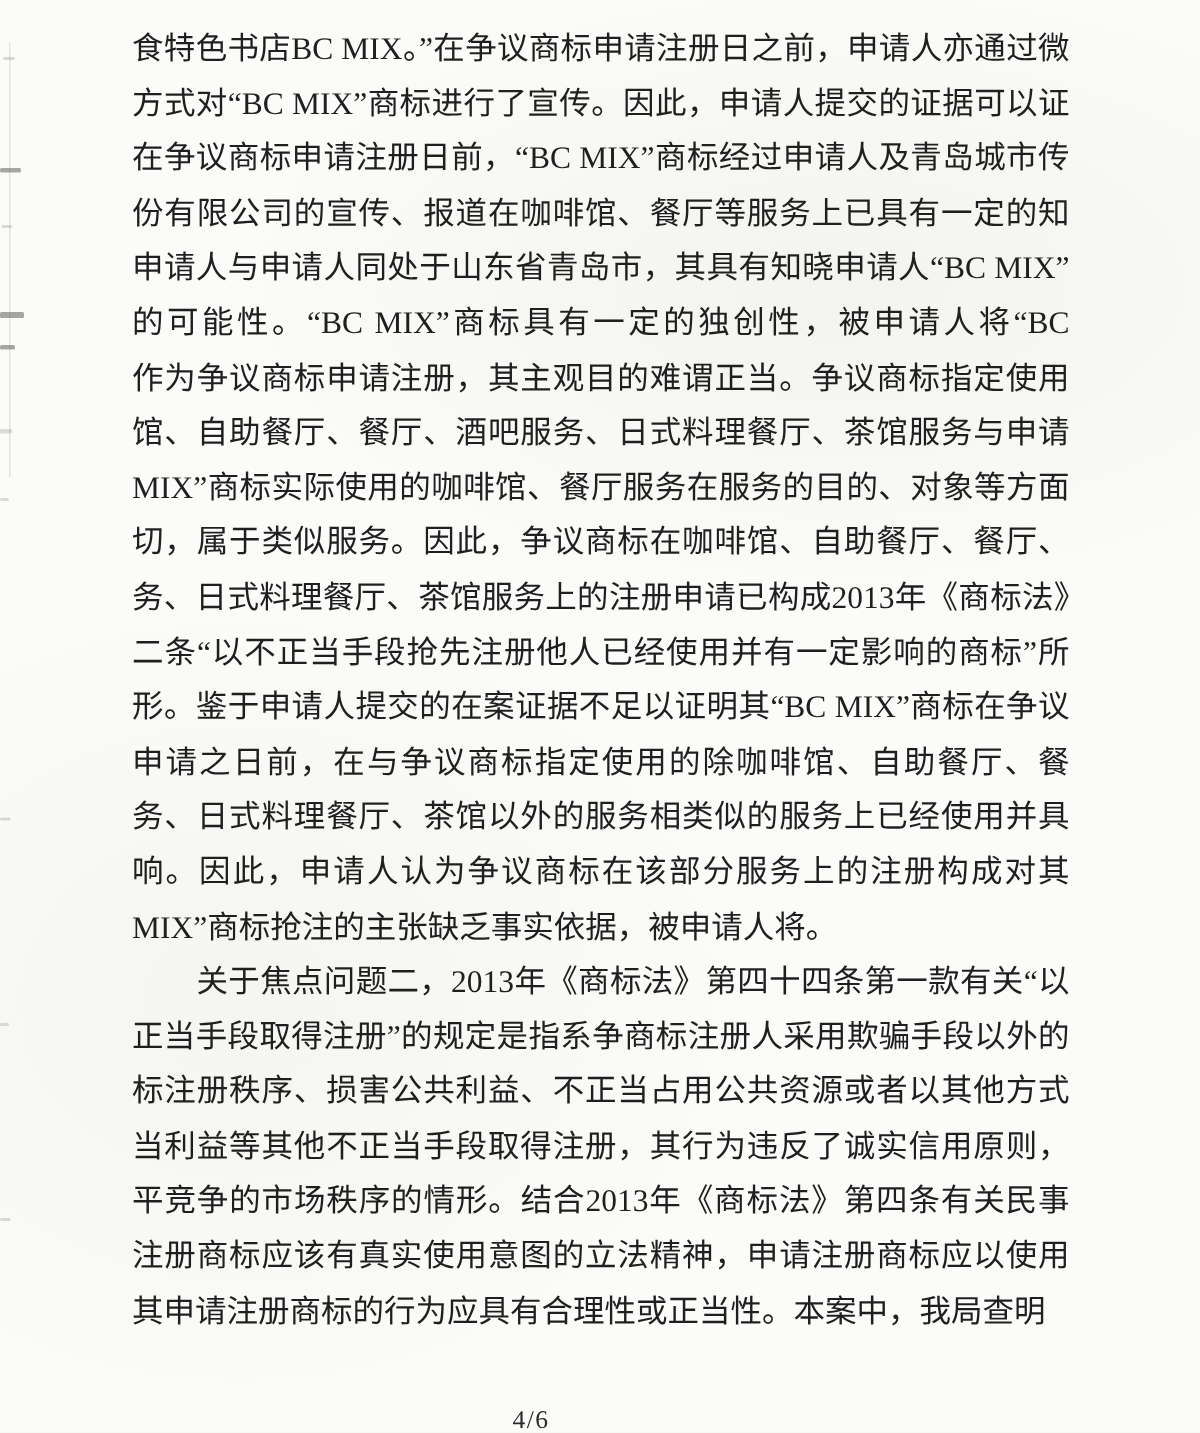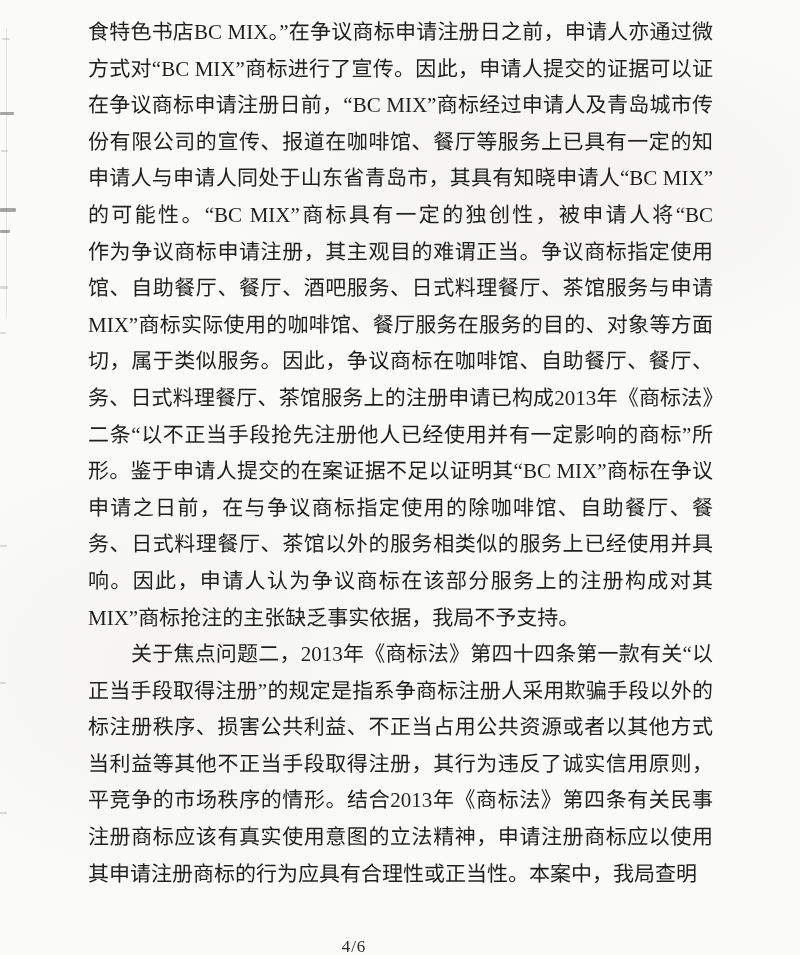--- a/index.html
+++ b/index.html
@@ -101,21 +101,21 @@
     <div class="line">作为争议商标申请注册，其主观目的难谓正当。争议商标指定使用的咖啡</div>
     <div class="line">馆、自助餐厅、餐厅、酒吧服务、日式料理餐厅、茶馆服务与申请人“BC</div>
     <div class="line">MIX”商标实际使用的咖啡馆、餐厅服务在服务的目的、对象等方面关联密</div>
     <div class="line">切，属于类似服务。因此，争议商标在咖啡馆、自助餐厅、餐厅、酒吧服</div>
     <div class="line">务、日式料理餐厅、茶馆服务上的注册申请已构成2013年《商标法》第三十</div>
     <div class="line">二条“以不正当手段抢先注册他人已经使用并有一定影响的商标”所指的情</div>
     <div class="line">形。鉴于申请人提交的在案证据不足以证明其“BC MIX”商标在争议商标</div>
     <div class="line">申请之日前，在与争议商标指定使用的除咖啡馆、自助餐厅、餐厅、酒吧服</div>
     <div class="line">务、日式料理餐厅、茶馆以外的服务相类似的服务上已经使用并具有一定影</div>
     <div class="line">响。因此，申请人认为争议商标在该部分服务上的注册构成对其“BC</div>
-    <div class="line no-justify">MIX”商标抢注的主张缺乏事实依据，我局不予支持。</div>
+    <div class="line no-justify">MIX”商标抢注的主张缺乏事实依据，被申请人将。</div>
     <div class="line indent">关于焦点问题二，2013年《商标法》第四十四条第一款有关“以其他不</div>
     <div class="line">正当手段取得注册”的规定是指系争商标注册人采用欺骗手段以外的扰乱商</div>
     <div class="line">标注册秩序、损害公共利益、不正当占用公共资源或者以其他方式谋取不正</div>
     <div class="line">当利益等其他不正当手段取得注册，其行为违反了诚实信用原则，损害了公</div>
     <div class="line">平竞争的市场秩序的情形。结合2013年《商标法》第四条有关民事主体申请</div>
     <div class="line">注册商标应该有真实使用意图的立法精神，申请注册商标应以使用为目的，</div>
     <div class="line no-justify">其申请注册商标的行为应具有合理性或正当性。本案中，我局查明的事实5</div>
   </main>
 
   <footer class="page-number">4/6</footer>

